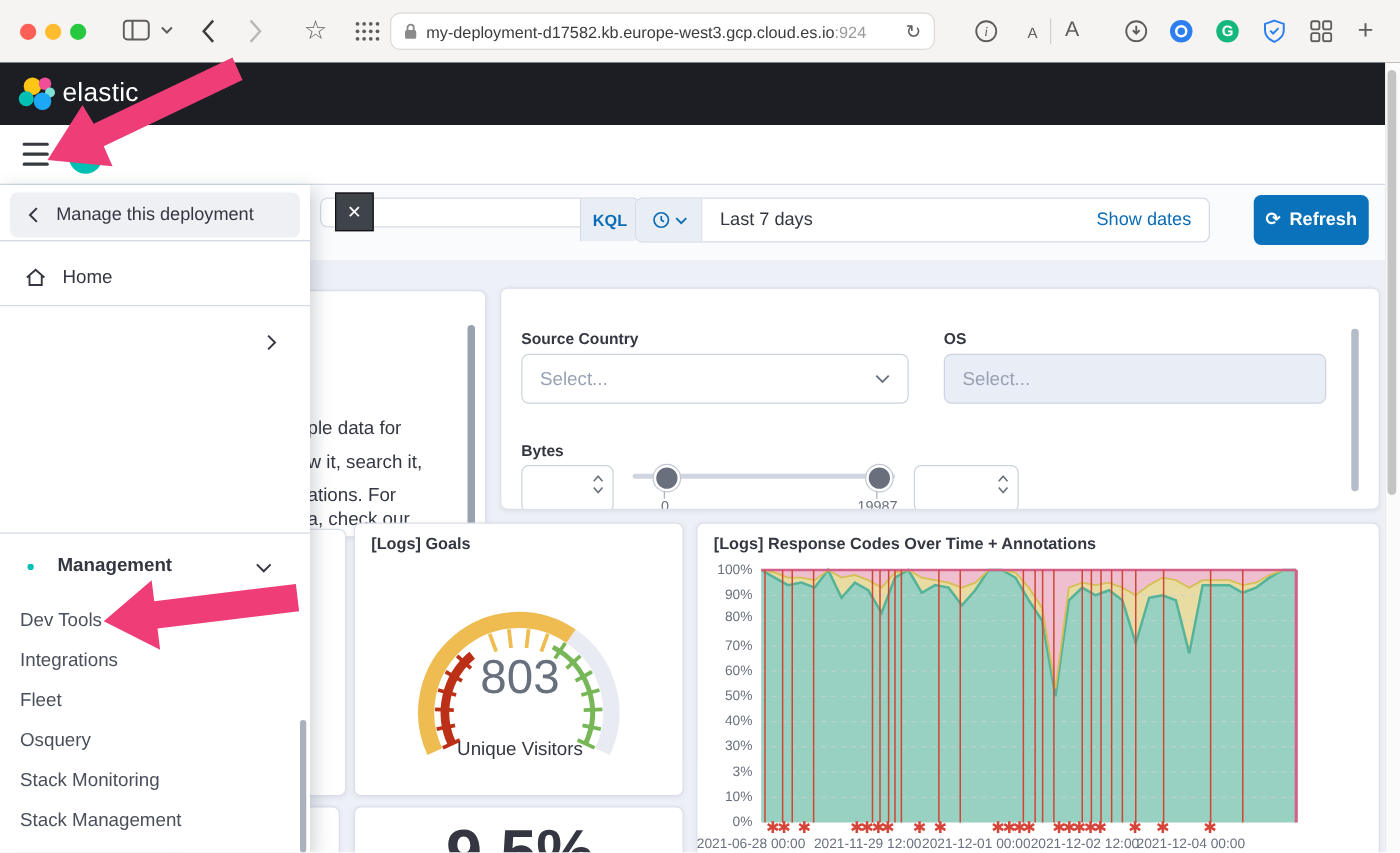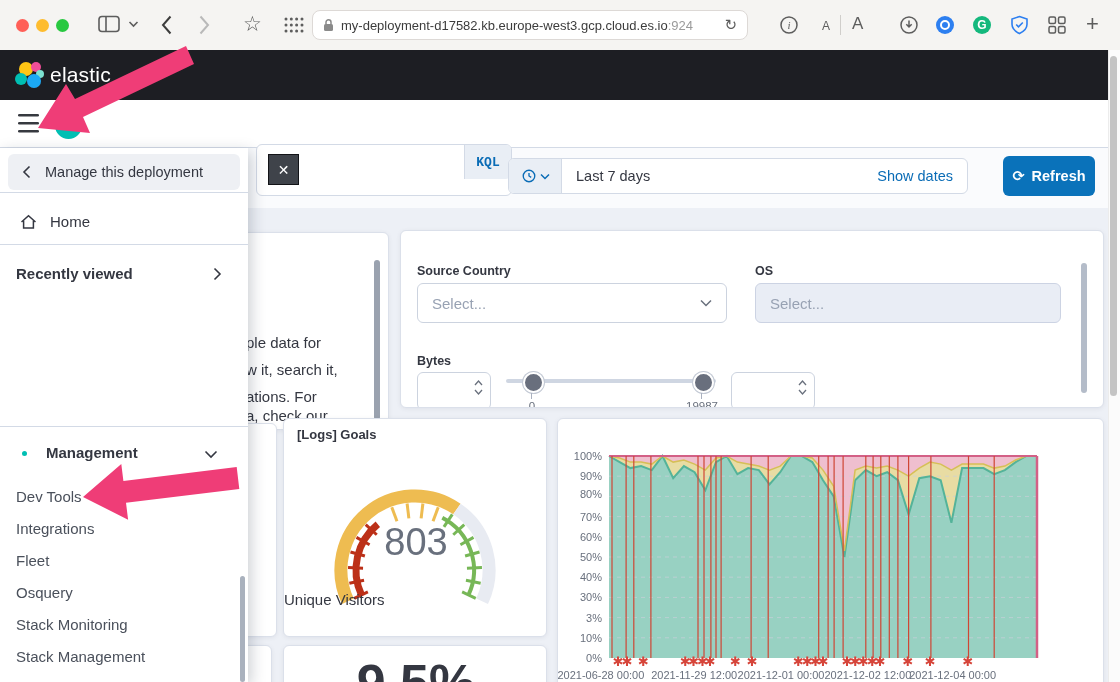--- a/index.html
+++ b/index.html
@@ -24,21 +24,21 @@
   #el-search input::placeholder{color:#9ba3b5;}
   
   #toolbar{left:0;top:100px;width:1120px;height:48px;background:#fff;border-bottom:1px solid #d3dae6;box-sizing:border-box;}
   .crumb{height:26px;line-height:26px;font-size:12.5px;font-weight:600;top:112px;text-align:center;}
   .tb-link{font-size:14.5px;font-weight:600;color:#0a6cb6;top:116px;cursor:pointer;}
   #edit-btn{left:985px;top:108px;width:108px;height:32px;background:#d3e8f8;border-radius:6px;color:#0a6cb6;
             font-size:14.5px;font-weight:600;display:flex;align-items:center;justify-content:center;gap:7px;cursor:pointer;}
   
   #query-strip{left:0;top:148px;width:1108px;height:60px;background:#fafbfd;}
   #dash-bg{left:0;top:208px;width:1108px;height:474px;background:#edf0f6;}
-  #kql-box{left:256px;top:144px;width:256px;height:52px;background:#fff;border:1px solid #d3dae6;border-radius:6px;box-sizing:border-box;font-family:Liberation Mono, monospace;}
+  #kql-box{left:256px;top:158px;width:256px;height:24px;background:#fff;border:1px solid #d3dae6;border-radius:6px;box-sizing:border-box;}
   #kql-chip{right:0;top:0;width:46px;height:34px;background:#e9eef5;border-left:1px solid #d3dae6;border-radius:0 5px 5px 0;
             color:#0a6cb6;font-weight:700;font-size:13px;display:flex;align-items:center;justify-content:center;}
   #clear-box{left:268px;top:154px;width:29px;height:29px;background:#3f434a;border:1px solid #121317;color:#fff;
              font-size:14px;display:flex;align-items:center;justify-content:center;}
   #time-picker{left:508px;top:158px;width:460px;height:36px;background:#fff;border:1px solid #d3dae6;border-radius:6px;
                box-sizing:border-box;display:flex;align-items:center;}
   #tp-left{width:52px;height:34px;background:#e9eef5;border-right:1px solid #d3dae6;border-radius:5px 0 0 5px;
            display:flex;align-items:center;justify-content:center;gap:3px;}
   #tp-range{font-size:14.5px;color:#343741;margin-left:14px;flex:1;}
   #tp-show{font-size:14.5px;color:#0a6cb6;font-weight:500;margin-right:14px;cursor:pointer;}
@@ -322,28 +322,29 @@
         <line x1="149.03564672205675" y1="72.22792348774595" x2="154.23823712265005" y2="58.159055263057276" stroke="#eebc51" stroke-width="3"></line>
         <line x1="159.94511492111985" y1="77.80069072076307" x2="168.2946673022121" y2="65.33935150559859" stroke="#77b757" stroke-width="3"></line>
         <line x1="169.2481267690972" y1="85.77102330956703" x2="180.28124026018295" y2="75.60881849501905" stroke="#77b757" stroke-width="3"></line>
         <line x1="176.4283643136112" y1="95.69656711452348" x2="189.53270017330675" y2="88.39749993602062" stroke="#77b757" stroke-width="3"></line>
         <line x1="181.08732375748838" y1="107.0264536064555" x2="195.53559022599464" y2="102.99562291600998" stroke="#77b757" stroke-width="3"></line>
         <line x1="182.96643245354932" y1="119.13187311707748" x2="197.95674950745774" y2="118.59299036238828" stroke="#77b757" stroke-width="3"></line>
         <line x1="181.96139970861844" y1="131.34097382930747" x2="196.66180347071995" y2="134.32394704930002" stroke="#77b757" stroke-width="3"></line>
         <line x1="178.1280049259058" y1="142.9761496105164" x2="191.72262173145555" y2="149.31542353662687" stroke="#77b757" stroke-width="3"></line>
       </svg>
     <span class="abs" style="position:absolute;left:0;top:102px;width:264px;text-align:center;font-size:38px;color:#69707d">803</span>
-    <span class="abs" style="position:absolute;left:0;top:172px;width:264px;text-align:left;font-size:15px;color:#343741">Unique Visitors</span>
+    <span class="abs" style="position:absolute;left:0;top:172px;width:264px;text-align:center;font-size:15px;color:#343741">Unique Visitors</span>
   </div>
 
   <div class="panel" style="left:283px;top:645px;width:264px;height:90px">
     <span class="abs" style="position:absolute;left:0;top:7px;width:264px;text-align:center;font-size:52px;font-weight:700;color:#343741">9.5%</span>
   </div>
 
   <div id="rc-panel" class="panel" style="left:557px;top:418px;width:547px;height:310px">
+    <span class="p-title abs" style="left:13px;top:8px;position:absolute">[Logs] Response Codes Over Time + Annotations</span>
     <svg id="rc-svg" width="547" height="260" viewBox="0 0 547 260" style="position:absolute;left:0;top:0">
         <path d="M51.0 37.0L61.7 43.1L72.4 49.1L83.1 47.1L93.8 51.1L104.5 37.0L115.2 59.2L125.9 47.1L136.6 53.2L147.3 71.3L158.0 43.1L168.7 37.0L179.4 55.2L190.1 49.1L200.8 51.1L211.5 65.3L222.2 53.2L232.9 37.0L243.6 37.0L254.3 43.1L265.0 61.2L275.7 77.4L286.4 138.0L297.1 61.2L307.8 51.1L318.5 57.2L329.2 53.2L339.9 61.2L350.6 95.6L361.3 59.2L372.0 57.2L382.7 61.2L393.4 103.7L404.1 49.1L414.8 49.1L425.5 49.1L436.2 55.2L446.9 51.1L457.6 43.1L468.3 37.0L479.0 37.0L479 239L51 239Z" fill="rgba(84,179,153,0.6)"></path>
         <path d="M51.0 37.0L61.7 39.0L72.4 43.1L83.1 43.1L93.8 45.1L104.5 37.0L115.2 43.1L125.9 41.0L136.6 45.1L147.3 51.1L158.0 39.0L168.7 37.0L179.4 43.1L190.1 45.1L200.8 47.1L211.5 51.1L222.2 47.1L232.9 37.0L243.6 37.0L254.3 39.0L265.0 51.1L275.7 67.3L286.4 131.9L297.1 51.1L307.8 47.1L318.5 49.1L329.2 47.1L339.9 51.1L350.6 57.2L361.3 49.1L372.0 43.1L382.7 45.1L393.4 51.1L404.1 45.1L414.8 45.1L425.5 45.1L436.2 49.1L446.9 47.1L457.6 41.0L468.3 37.0L479.0 37.0L479.0 37.0L468.3 37.0L457.6 43.1L446.9 51.1L436.2 55.2L425.5 49.1L414.8 49.1L404.1 49.1L393.4 103.7L382.7 61.2L372.0 57.2L361.3 59.2L350.6 95.6L339.9 61.2L329.2 53.2L318.5 57.2L307.8 51.1L297.1 61.2L286.4 138.0L275.7 77.4L265.0 61.2L254.3 43.1L243.6 37.0L232.9 37.0L222.2 53.2L211.5 65.3L200.8 51.1L190.1 49.1L179.4 55.2L168.7 37.0L158.0 43.1L147.3 71.3L136.6 53.2L125.9 47.1L115.2 59.2L104.5 37.0L93.8 51.1L83.1 47.1L72.4 49.1L61.7 43.1L51.0 37.0Z" fill="rgba(214,191,87,0.55)"></path>
         <path d="M51 37L479 37L479.0 37.0L468.3 37.0L457.6 41.0L446.9 47.1L436.2 49.1L425.5 45.1L414.8 45.1L404.1 45.1L393.4 51.1L382.7 45.1L372.0 43.1L361.3 49.1L350.6 57.2L339.9 51.1L329.2 47.1L318.5 49.1L307.8 47.1L297.1 51.1L286.4 131.9L275.7 67.3L265.0 51.1L254.3 39.0L243.6 37.0L232.9 37.0L222.2 47.1L211.5 51.1L200.8 47.1L190.1 45.1L179.4 43.1L168.7 37.0L158.0 39.0L147.3 51.1L136.6 45.1L125.9 41.0L115.2 43.1L104.5 37.0L93.8 45.1L83.1 43.1L72.4 43.1L61.7 39.0L51.0 37.0Z" fill="rgba(214,96,134,0.4)"></path>
         <path d="M51 57.2L479 57.2" fill="none" stroke="#c9d0da" stroke-width="1" stroke-dasharray="4 4" opacity="0.7"></path>
         <path d="M51 77.4L479 77.4" fill="none" stroke="#c9d0da" stroke-width="1" stroke-dasharray="4 4" opacity="0.7"></path>
         <path d="M51 97.6L479 97.6" fill="none" stroke="#c9d0da" stroke-width="1" stroke-dasharray="4 4" opacity="0.7"></path>
         <path d="M51 117.8L479 117.8" fill="none" stroke="#c9d0da" stroke-width="1" stroke-dasharray="4 4" opacity="0.7"></path>
         <path d="M51 138L479 138" fill="none" stroke="#c9d0da" stroke-width="1" stroke-dasharray="4 4" opacity="0.7"></path>
         <path d="M51 158.2L479 158.2" fill="none" stroke="#c9d0da" stroke-width="1" stroke-dasharray="4 4" opacity="0.7"></path>
@@ -426,21 +427,20 @@
       <span>Manage this deployment</span>
     </div>
     <div class="menu-div abs" style="top:44px"></div>
     <div class="mi abs" style="top:55px;height:38px;line-height:38px;padding-left:50px;color:#343741">Home</div>
     <span class="abs" style="left:19px;top:65px">
       <svg width="19" height="18" viewBox="0 0 19 18">
           <path d="M2.5 9L9.5 2.8 16.5 9M4.6 7.8V15h9.8V7.8" fill="none" stroke="#343741" stroke-width="1.5"></path>
         </svg>
     </span>
     <div class="menu-div abs" style="top:96px"></div>
-    <div class="mi mi-head abs" style="top:108px;height:36px;line-height:36px">Recently viewed</div>
     <span class="abs" style="left:213px;top:119px">
       <svg width="9" height="14" viewBox="0 0 9 14">
           <path d="M1.5 1.5L7 7l-5.5 5.5" fill="none" stroke="#343741" stroke-width="1.6"></path>
         </svg>
     </span>
     <div class="menu-div abs" style="top:278px"></div>
     <div class="mi mi-head abs" style="top:288px;height:34px;line-height:34px;padding-left:46px">Management</div>
     <span class="abs" style="left:15px;top:294px;font-size:17px;color:#343741"></span>
     <span class="abs" style="left:22px;top:303px;width:5px;height:5px;border-radius:50%;background:#00bfb3"></span>
     <span class="abs" style="left:204px;top:302px">

